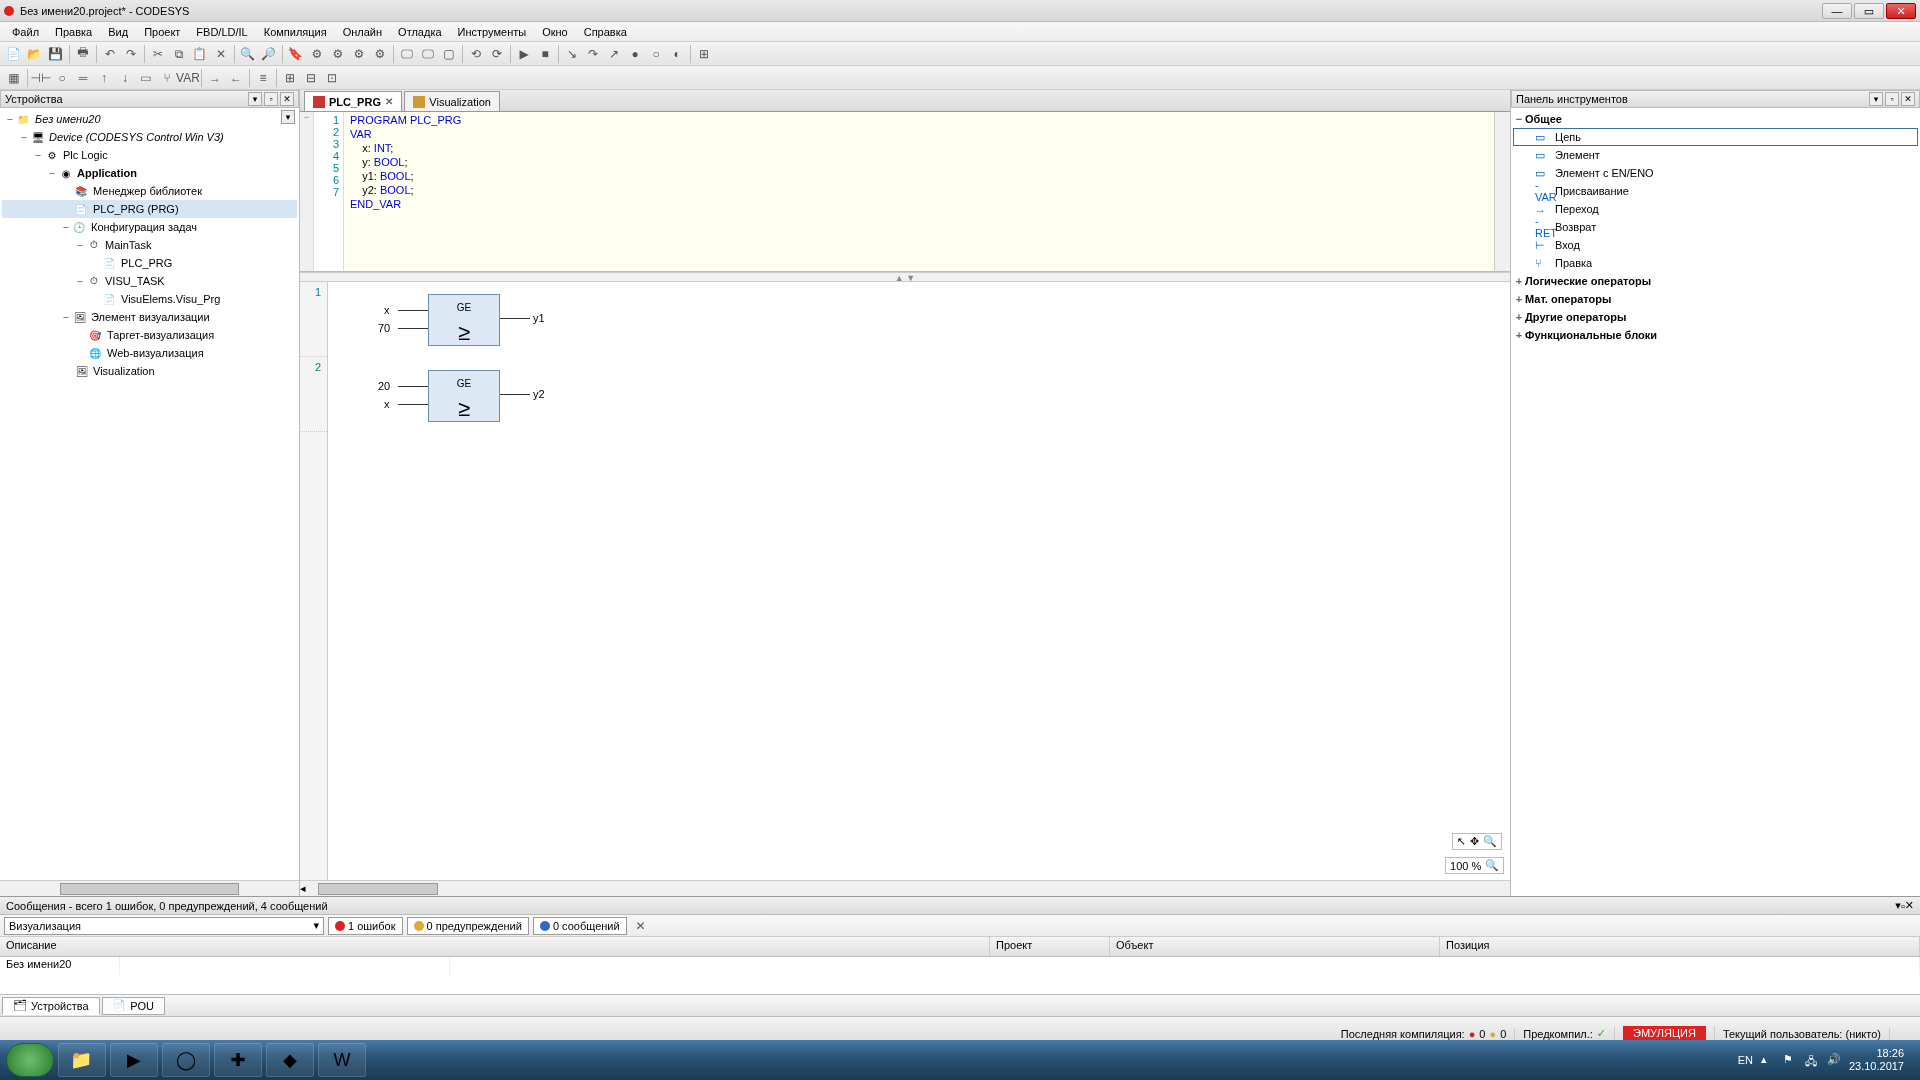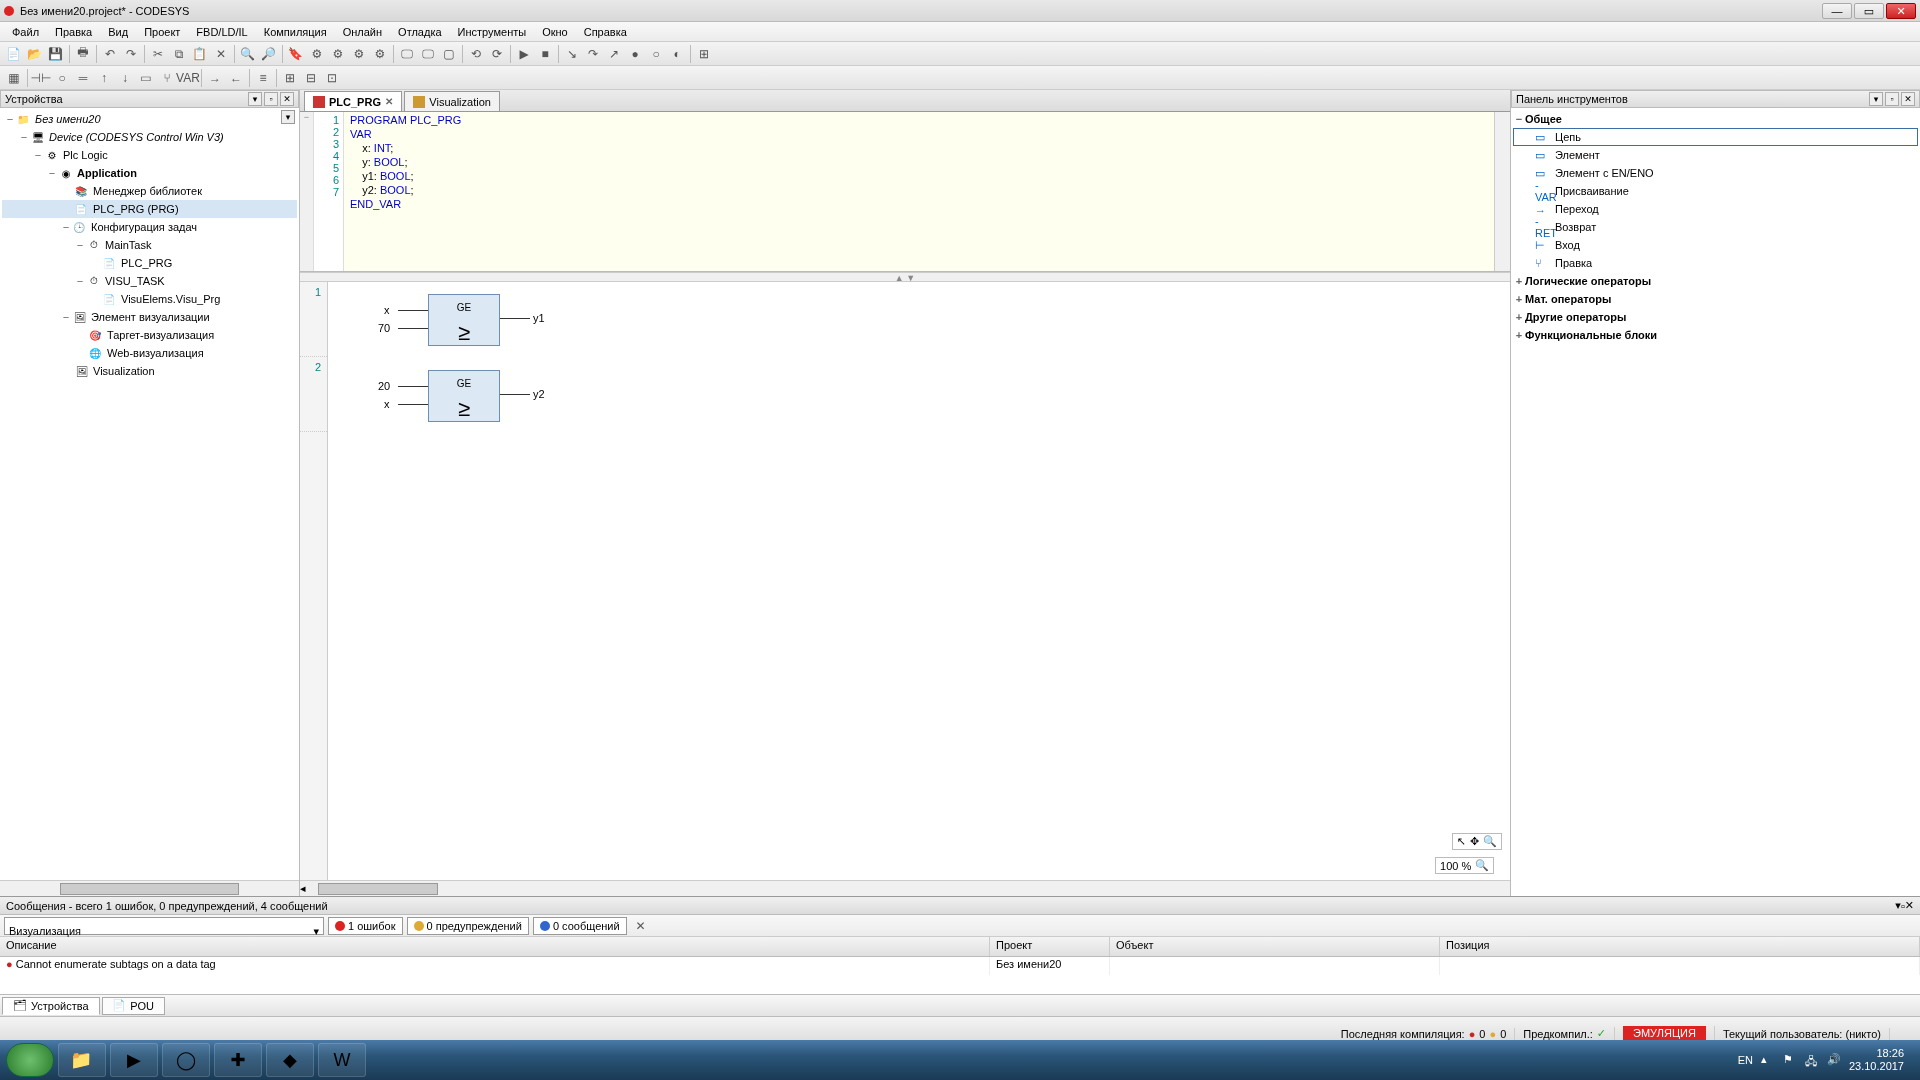--- a/index.html
+++ b/index.html
@@ -64,38 +64,38 @@
 
 .fbd-wrap { flex: 1; display:flex; overflow:hidden;}
 .rung-gutter { width: 28px; background:#f4f4f4; border-right:1px solid #ccc; display:flex; flex-direction:column;}
 .rung-num { height:75px; text-align:right; padding:4px 6px; color:#088; border-bottom:1px dotted #ccc;}
 .fbd-canvas { flex:1; position:relative; background:#fff;}
 .fbd-block { position:absolute; width:72px; height:52px; border:1px solid #6a8fb3; background:#dce8f4; text-align:center;}
 .fbd-block .bname { font-size:10px; background:#dce8f4; padding:7px;}
 .fbd-block .bsym { font-size:22px; line-height:26px;}
 .fbd-wire { position:absolute; height:1px; background:#333;}
 .fbd-lbl { position:absolute; font-size:11px;}
-.zoom-box { position:absolute; right:16px; bottom:6px; display:flex; gap:4px; background:#fff; border:1px solid #bbb; padding:1px 4px; align-items:center;}
+.zoom-box { position:absolute; right:6px; bottom:6px; display:flex; gap:4px; background:#fff; border:1px solid #bbb; padding:1px 4px; align-items:center;}
 .fbd-scroll-h { height:16px; background:#f0f0f0; border-top:1px solid #ccc; display:flex; align-items:center;}
 .fbd-scroll-h .thumb{ width:120px; height:12px; background:#ccc; margin-left:12px; border:1px solid #999;}
 
 
 .tool-body { flex:1; background:#fff; padding:2px; overflow:auto;}
 .tool-cat { display:flex; align-items:center; height:18px; font-weight:bold;}
 .tool-cat .exp{width:12px;color:#666;text-align:center;}
 .tool-item { display:flex; align-items:center; height:18px; padding-left:22px;}
 .tool-item .ticon{ width:16px; margin-right:4px; color:#06c;}
 .tool-item.selected { background:#fff; border:1px solid #3a6ea5; padding-left:21px;}
 
 
 .messages-row { height: 98px; border-top:1px solid #999; display:flex; flex-direction:column; background:#fff;}
 .msg-header { height:18px; background:linear-gradient(#f0f0f0,#dcdcdc); display:flex; align-items:center; padding:0 6px; border-bottom:1px solid #bbb;}
 .msg-header .spacer{flex:1;}
 .msg-toolbar { height:22px; background:linear-gradient(#f8f8f8,#ececec); display:flex; align-items:center; padding:0 4px; border-bottom:1px solid #ccc; gap:4px;}
-.msg-combo { width:320px; height:18px; border:1px solid #999; background:#fff; padding:7px 4px; display:flex; align-items:flex-start;}
+.msg-combo { width:320px; height:18px; border:1px solid #999; background:#fff; padding:0 4px; display:flex; align-items:center;}
 .msg-filter { height:18px; border:1px solid #999; padding:0 6px; display:flex; align-items:center; gap:3px; background:#fff;}
 .msg-filter .dot{width:10px;height:10px;border-radius:50%;}
 .msg-filter.err .dot{background:#d22;}
 .msg-filter.warn .dot{background:#da3;}
 .msg-filter.info .dot{background:#36c;}
 .msg-table-head { height:20px; background:linear-gradient(#f4f4f4,#e0e0e0); display:flex; border-bottom:1px solid #bbb;}
 .msg-th { border-right:1px solid #ccc; padding:2px 6px;}
 .msg-row { height:18px; display:flex; padding:0;}
 .msg-cell { padding:1px 6px; border-right:1px solid #eee; overflow:hidden;}
 
@@ -483,21 +483,20 @@
       </div>
     <div class="tbtn">✕</div>
   </div>
   <div class="msg-table-head">
     <div class="msg-th" style="width:990px">Описание</div>
     <div class="msg-th" style="width:120px">Проект</div>
     <div class="msg-th" style="width:330px">Объект</div>
     <div class="msg-th" style="flex:1">Позиция</div>
   </div>
   <div class="msg-row">
-    <div class="msg-cell" style="width:990px"><span style="color:#c22">●</span> <span>Cannot enumerate subtags on a data tag</span></div>
     <div class="msg-cell" style="width:120px">Без имени20</div>
     <div class="msg-cell" style="width:330px"></div>
     <div class="msg-cell" style="flex:1"></div>
   </div>
 </div>
 
 <div class="btabs-row">
   <div class="btab active">
       <span>🗂</span>
       <span>Устройства</span>

